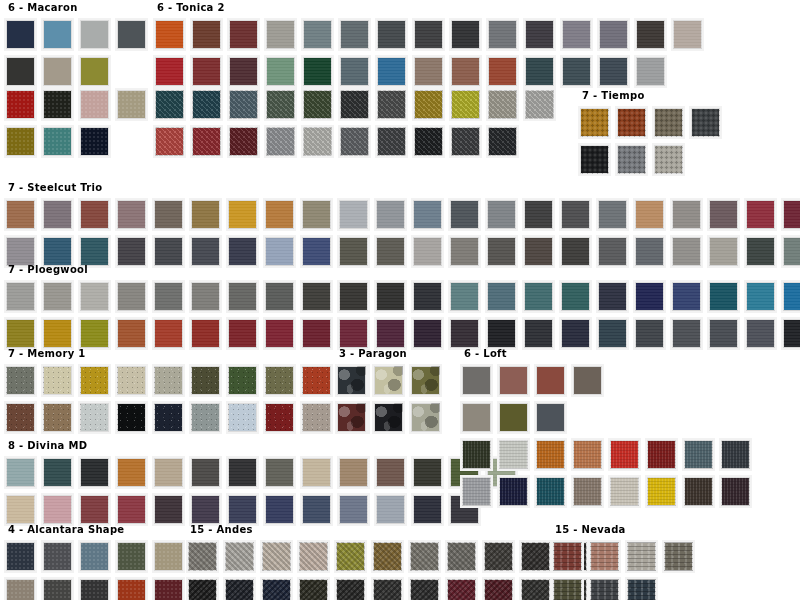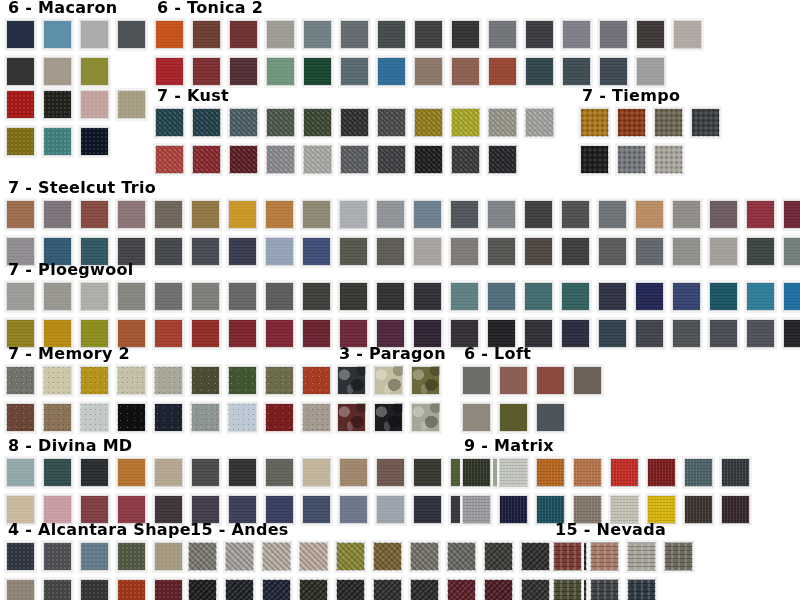--- a/index.html
+++ b/index.html
@@ -16,21 +16,21 @@
     position: relative;
     width: 800px;
     height: 600px;
     background: #ffffff;
   }
   .group {
     position: absolute;
   }
   .group-title {
     font-family: "DejaVu Sans", "Liberation Sans", sans-serif;
-    font-size: 16px;
+    font-size: 10px;
     font-weight: bold;
     color: #000000;
     letter-spacing: 0.3px;
     line-height: 16px;
     white-space: nowrap;
     margin: 0 0 2px 4px;
     padding: 0;
   }
   .rows {
     display: block;
@@ -182,21 +182,20 @@
           <div class="swatch tex-suede" title="Lucir #a49b81" style="background-color: rgb(164, 155, 129);"></div>
         </div>
         <div class="swatch-row">
           <div class="swatch tex-suede" title="Lucir #7c6a13" style="background-color: rgb(124, 106, 19);"></div>
           <div class="swatch tex-suede" title="Lucir #3f7e7b" style="background-color: rgb(63, 126, 123);"></div>
           <div class="swatch tex-suede" title="Lucir #0d1425" style="background-color: rgb(13, 20, 37);"></div>
         </div>
       </div>
     </div>
     <div class="group" style="left: 153px; top: 88px;">
-      <div class="group-title">7 - Kust</div>
       <div class="rows">
         <div class="swatch-row">
           <div class="swatch tex-diag" title="Kust #23474f" style="background-color: rgb(35, 71, 79);"></div>
           <div class="swatch tex-diag" title="Kust #22444f" style="background-color: rgb(34, 68, 79);"></div>
           <div class="swatch tex-diag" title="Kust #4e616b" style="background-color: rgb(78, 97, 107);"></div>
           <div class="swatch tex-diag" title="Kust #4d5b4d" style="background-color: rgb(77, 91, 77);"></div>
           <div class="swatch tex-diag" title="Kust #3d4a33" style="background-color: rgb(61, 74, 51);"></div>
           <div class="swatch tex-diag" title="Kust #2f3133" style="background-color: rgb(47, 49, 51);"></div>
           <div class="swatch tex-diag" title="Kust #4b4c4c" style="background-color: rgb(75, 76, 76);"></div>
           <div class="swatch tex-diag" title="Kust #998020" style="background-color: rgb(153, 128, 32);"></div>
@@ -334,21 +333,21 @@
           <div class="swatch tex-plain" title="Ploegwool #2e3f4a" style="background-color: rgb(46, 63, 74);"></div>
           <div class="swatch tex-plain" title="Ploegwool #3d4147" style="background-color: rgb(61, 65, 71);"></div>
           <div class="swatch tex-plain" title="Ploegwool #4a4d52" style="background-color: rgb(74, 77, 82);"></div>
           <div class="swatch tex-plain" title="Ploegwool #464a50" style="background-color: rgb(70, 74, 80);"></div>
           <div class="swatch tex-plain" title="Ploegwool #4b4e57" style="background-color: rgb(75, 78, 87);"></div>
           <div class="swatch tex-plain" title="Ploegwool #1e2024" style="background-color: rgb(30, 32, 36);"></div>
         </div>
       </div>
     </div>
     <div class="group" style="left: 4px; top: 346px;">
-      <div class="group-title">7 - Memory 2</div>
+      <div class="group-title">7 - Memory 1</div>
       <div class="rows">
         <div class="swatch-row">
           <div class="swatch tex-melange" title="Memory 2 #6f7369" style="background-color: rgb(111, 115, 105);"></div>
           <div class="swatch tex-melange" title="Memory 2 #cdc7a8" style="background-color: rgb(205, 199, 168);"></div>
           <div class="swatch tex-melange" title="Memory 2 #b5941a" style="background-color: rgb(181, 148, 26);"></div>
           <div class="swatch tex-melange" title="Memory 2 #c6bfa7" style="background-color: rgb(198, 191, 167);"></div>
           <div class="swatch tex-melange" title="Memory 2 #aaa898" style="background-color: rgb(170, 168, 152);"></div>
           <div class="swatch tex-melange" title="Memory 2 #4c4c34" style="background-color: rgb(76, 76, 52);"></div>
           <div class="swatch tex-melange" title="Memory 2 #3f5631" style="background-color: rgb(63, 86, 49);"></div>
           <div class="swatch tex-melange" title="Memory 2 #6c6b4a" style="background-color: rgb(108, 107, 74);"></div>
@@ -430,21 +429,20 @@
           <div class="swatch tex-plain" title="Divina MD #333a5c" style="background-color: rgb(51, 58, 92);"></div>
           <div class="swatch tex-plain" title="Divina MD #3d4a62" style="background-color: rgb(61, 74, 98);"></div>
           <div class="swatch tex-plain" title="Divina MD #6b7488" style="background-color: rgb(107, 116, 136);"></div>
           <div class="swatch tex-plain" title="Divina MD #9aa2ad" style="background-color: rgb(154, 162, 173);"></div>
           <div class="swatch tex-plain" title="Divina MD #2a2c38" style="background-color: rgb(42, 44, 56);"></div>
           <div class="swatch tex-plain" title="Divina MD #34333a" style="background-color: rgb(52, 51, 58);"></div>
         </div>
       </div>
     </div>
     <div class="group" style="left: 460px; top: 438px;">
-      <div class="group-title">9 - Matrix</div>
       <div class="rows">
         <div class="swatch-row">
           <div class="swatch tex-weave" title="Matrix #2f3526" style="background-color: rgb(47, 53, 38);"></div>
           <div class="swatch tex-weave" title="Matrix #c4c6c0" style="background-color: rgb(196, 198, 192);"></div>
           <div class="swatch tex-weave" title="Matrix #b5651c" style="background-color: rgb(181, 101, 28);"></div>
           <div class="swatch tex-weave" title="Matrix #b5734a" style="background-color: rgb(181, 115, 74);"></div>
           <div class="swatch tex-weave" title="Matrix #c32c24" style="background-color: rgb(195, 44, 36);"></div>
           <div class="swatch tex-weave" title="Matrix #7a1d1c" style="background-color: rgb(122, 29, 28);"></div>
           <div class="swatch tex-weave" title="Matrix #4c6068" style="background-color: rgb(76, 96, 104);"></div>
           <div class="swatch tex-weave" title="Matrix #33383e" style="background-color: rgb(51, 56, 62);"></div>

